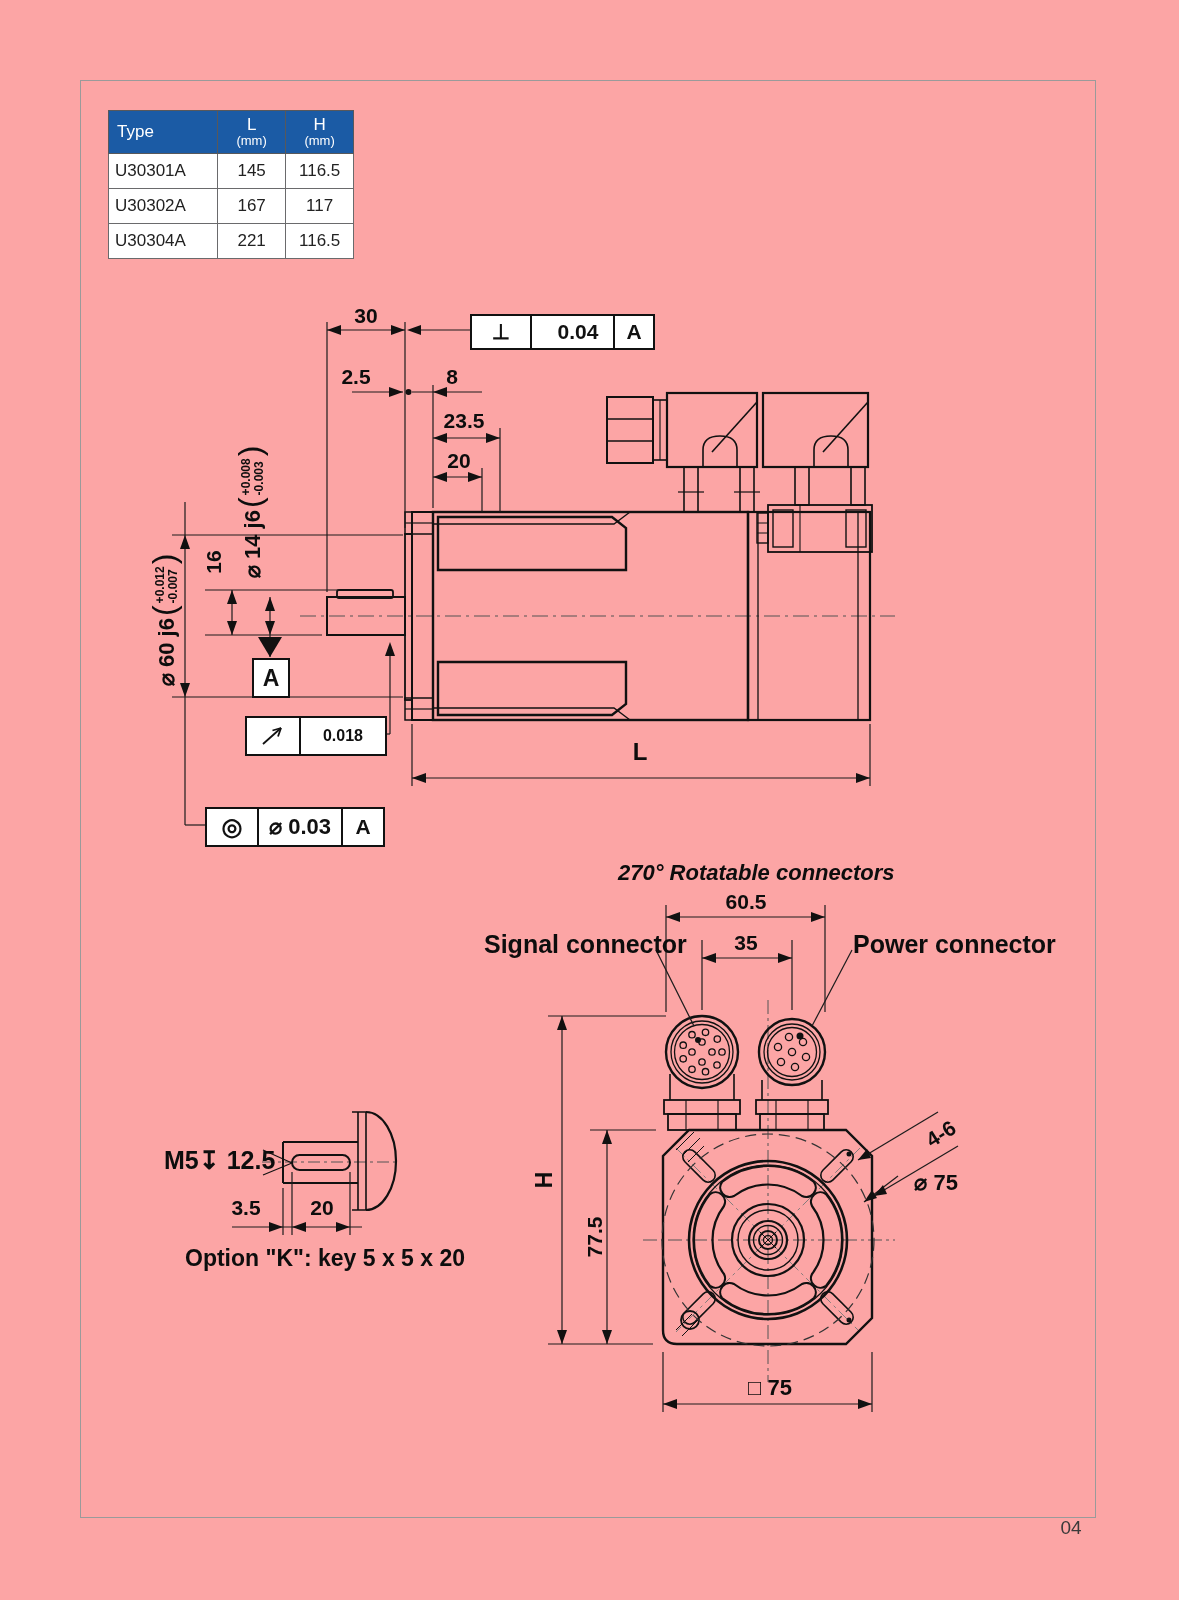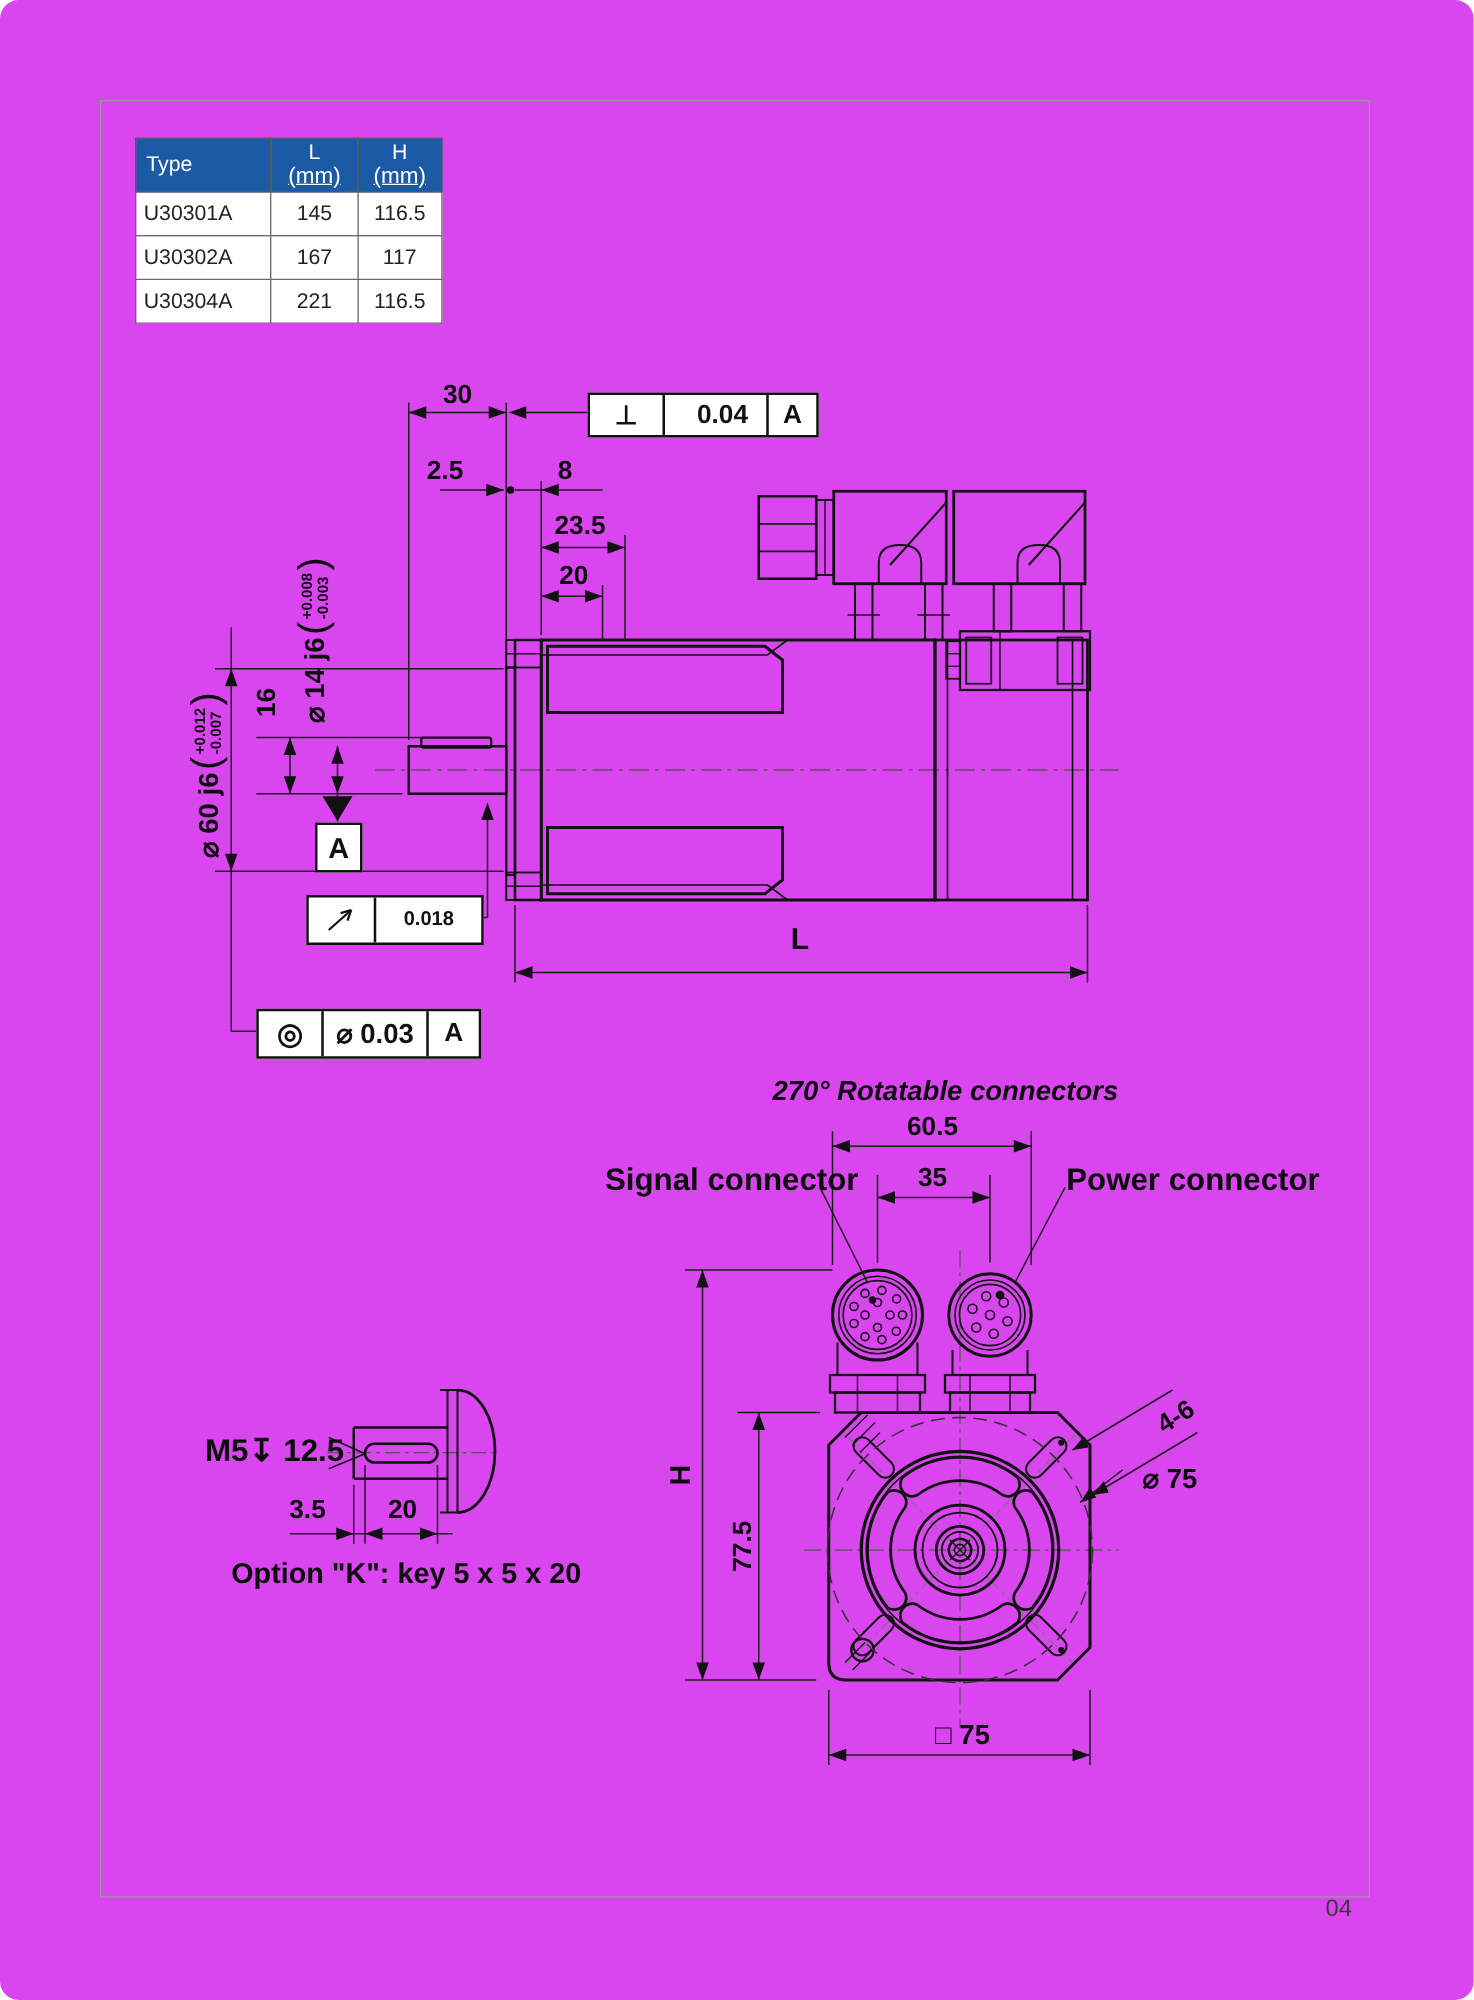--- a/index.html
+++ b/index.html
@@ -1,26 +1,26 @@
 <!DOCTYPE html>
 <html><head>
 <meta charset="utf-8">
 <style>
   html,body{margin:0;padding:0;background:#fff;}
-  #page{position:relative;width:1179px;height:1600px;background:#d946ef;overflow:hidden;
-        font-family:"Liberation Sans",sans-serif;color:#111;border-radius:15px;}
+  #page{position:relative;width:1179px;height:1600px;background:#fca5a5;overflow:hidden;
+        font-family:"Liberation Sans",sans-serif;color:#111;}
   #border-frame{position:absolute;left:80px;top:80px;width:1014px;height:1436px;
         border:1px solid #9a9a9a;}
   
   #spec-table{position:absolute;left:108px;top:110px;width:246px;border-collapse:collapse;
         font-size:17px;}
   #spec-table th{background:#1b5ba5;color:#fff;font-weight:400;border:1px solid #58585a;
         height:42px;padding:0;}
   #spec-table th .h-main{display:block;font-size:17px;line-height:1.05;}
-  #spec-table th .h-sub{display:block;font-size:18px;line-height:1.1;text-decoration:underline;}
+  #spec-table th .h-sub{display:block;font-size:13px;line-height:1.1;}
   #spec-table th.col-type{text-align:left;padding-left:8px;width:104px;}
   #spec-table th.col-l{width:72px;}
   #spec-table th.col-h{width:70px;}
   #spec-table td{border:1px solid #6a6a6c;height:34px;padding:0;color:#222;
         text-align:center;background:#fff;}
   #spec-table td.cell-type{text-align:left;padding-left:6px;}
   
   .dim-label{position:absolute;font-weight:700;font-size:21px;color:#0d0d0d;
         text-align:center;white-space:nowrap;}
   .rot{transform:rotate(-90deg);transform-origin:center center;}

